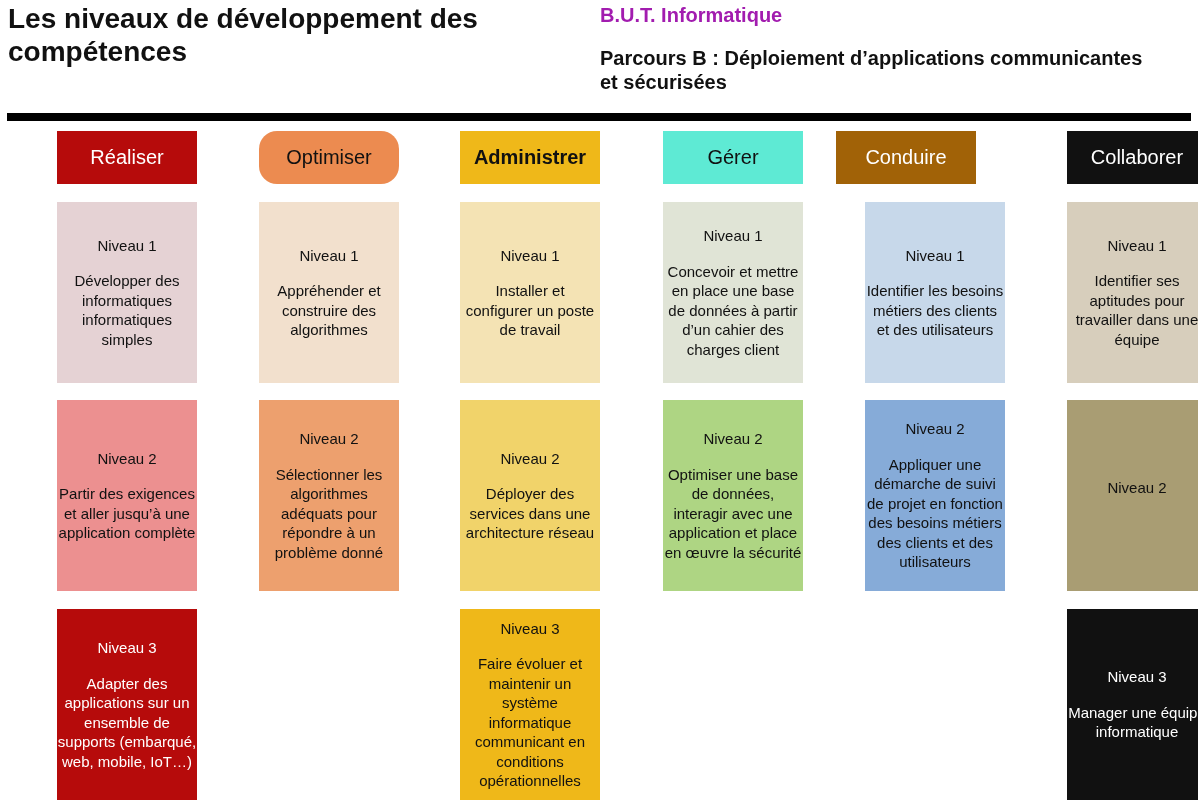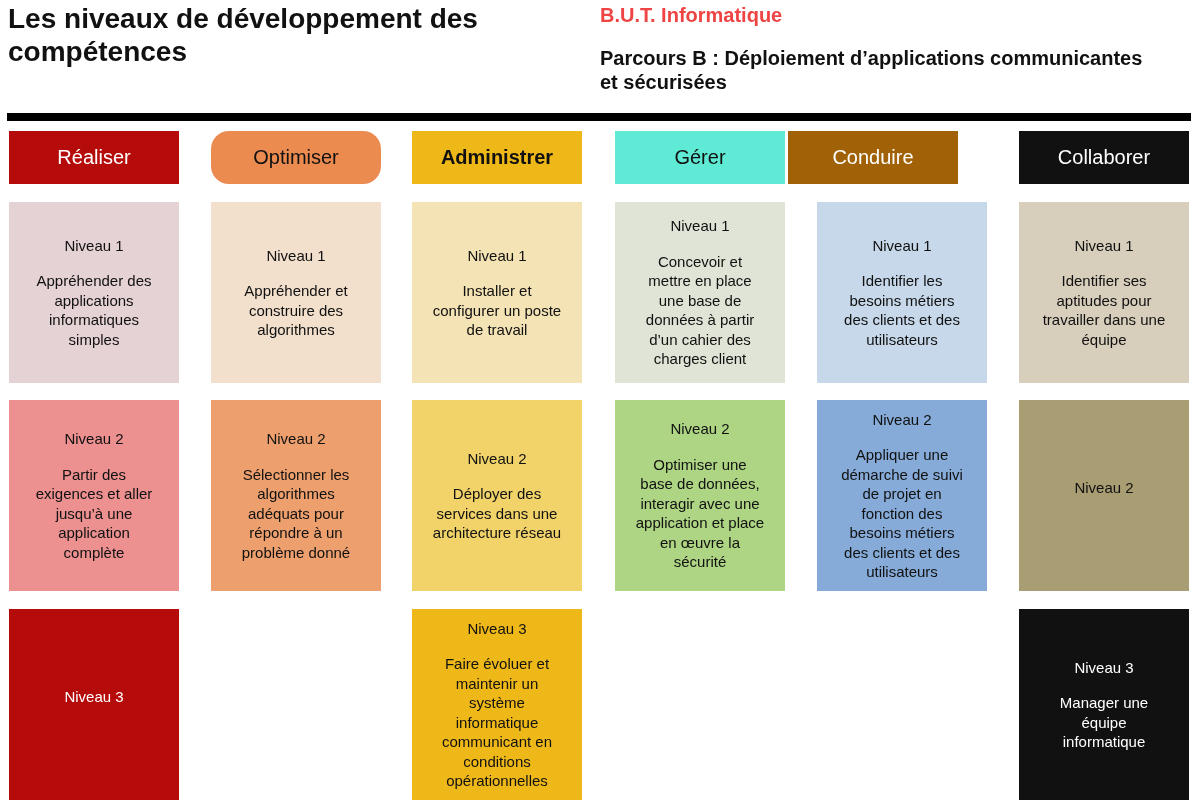--- a/index.html
+++ b/index.html
@@ -6,34 +6,34 @@
     body {
       width: 1198px; height: 809px; position: relative; overflow: hidden;
       font-family: "Liberation Sans", sans-serif; color: #111;
     }
     .title {
       position: absolute; left: 8px; top: 2px; width: 560px;
       font-size: 28px; font-weight: bold; line-height: 33px; color: #111;
     }
     .subtitle {
       position: absolute; left: 600px; top: 4px;
-      font-size: 20px; font-weight: bold; line-height: 23px; color: #ef4444;
+      font-size: 20px; font-weight: bold; line-height: 23px; color: #a21caf;
     }
     .parcours {
       position: absolute; left: 600px; top: 46px; width: 560px;
       font-size: 20px; font-weight: bold; line-height: 24px; color: #111;
     }
     .rule {
       position: absolute; left: 7px; top: 113px; width: 1184px; height: 8px;
       background: #000;
     }
     .box {
-      position: absolute; width: 170px;
+      position: absolute; width: 140px;
       display: flex; flex-direction: column; align-items: center; justify-content: center;
-      text-align: center; box-sizing: border-box; padding: 0 20px;
+      text-align: center; box-sizing: border-box; padding: 0 0; margin-left: 48px;
     }
     .header {
       height: 53px; top: 131px; font-size: 20px;
     }
     .level {
       font-size: 15px; line-height: 19.5px;
     }
     .level .lvl { margin-bottom: 16px; }
     .row1 { top: 202px; height: 181px; }
     .row2 { top: 400px; height: 191px; }
@@ -47,28 +47,29 @@
 <div class="parcours">Parcours B : Déploiement d’applications communicantes et sécurisées</div>
 <div class="rule"></div>
 
 <div id="grid">
 
   <div class="box header" style="left: 9px; background: rgb(182, 11, 11); color: rgb(255, 255, 255);">
       <span>Réaliser</span>
     </div>
   <div class="box level row1" style="left: 9px; background: rgb(229, 210, 212); color: rgb(17, 17, 17);">
       <div class="lvl">Niveau 1</div>
-      <div>Appréhender des applications informatiques simples</div>
+      <div>Développer des informatiques informatiques simples</div>
     </div>
   <div class="box level row2" style="left: 9px; background: rgb(236, 144, 144); color: rgb(17, 17, 17);">
       <div class="lvl">Niveau 2</div>
       <div>Partir des exigences et aller jusqu’à une application complète</div>
     </div>
   <div class="box level row3" style="left: 9px; background: rgb(182, 11, 11); color: rgb(255, 255, 255);">
       <div class="lvl">Niveau 3</div>
+      <div>Adapter des applications sur un ensemble de supports (embarqué, web, mobile, IoT…)</div>
     </div>
 
   <div class="box header" style="left: 211px; background: rgb(236, 139, 80); color: rgb(17, 17, 17); border-radius: 18px;">
       <span>Optimiser</span>
     </div>
   <div class="box level row1" style="left: 211px; background: rgb(242, 224, 205); color: rgb(17, 17, 17);">
       <div class="lvl">Niveau 1</div>
       <div>Appréhender et construire des algorithmes</div>
     </div>
   <div class="box level row2" style="left: 211px; background: rgb(237, 160, 110); color: rgb(17, 17, 17);">

